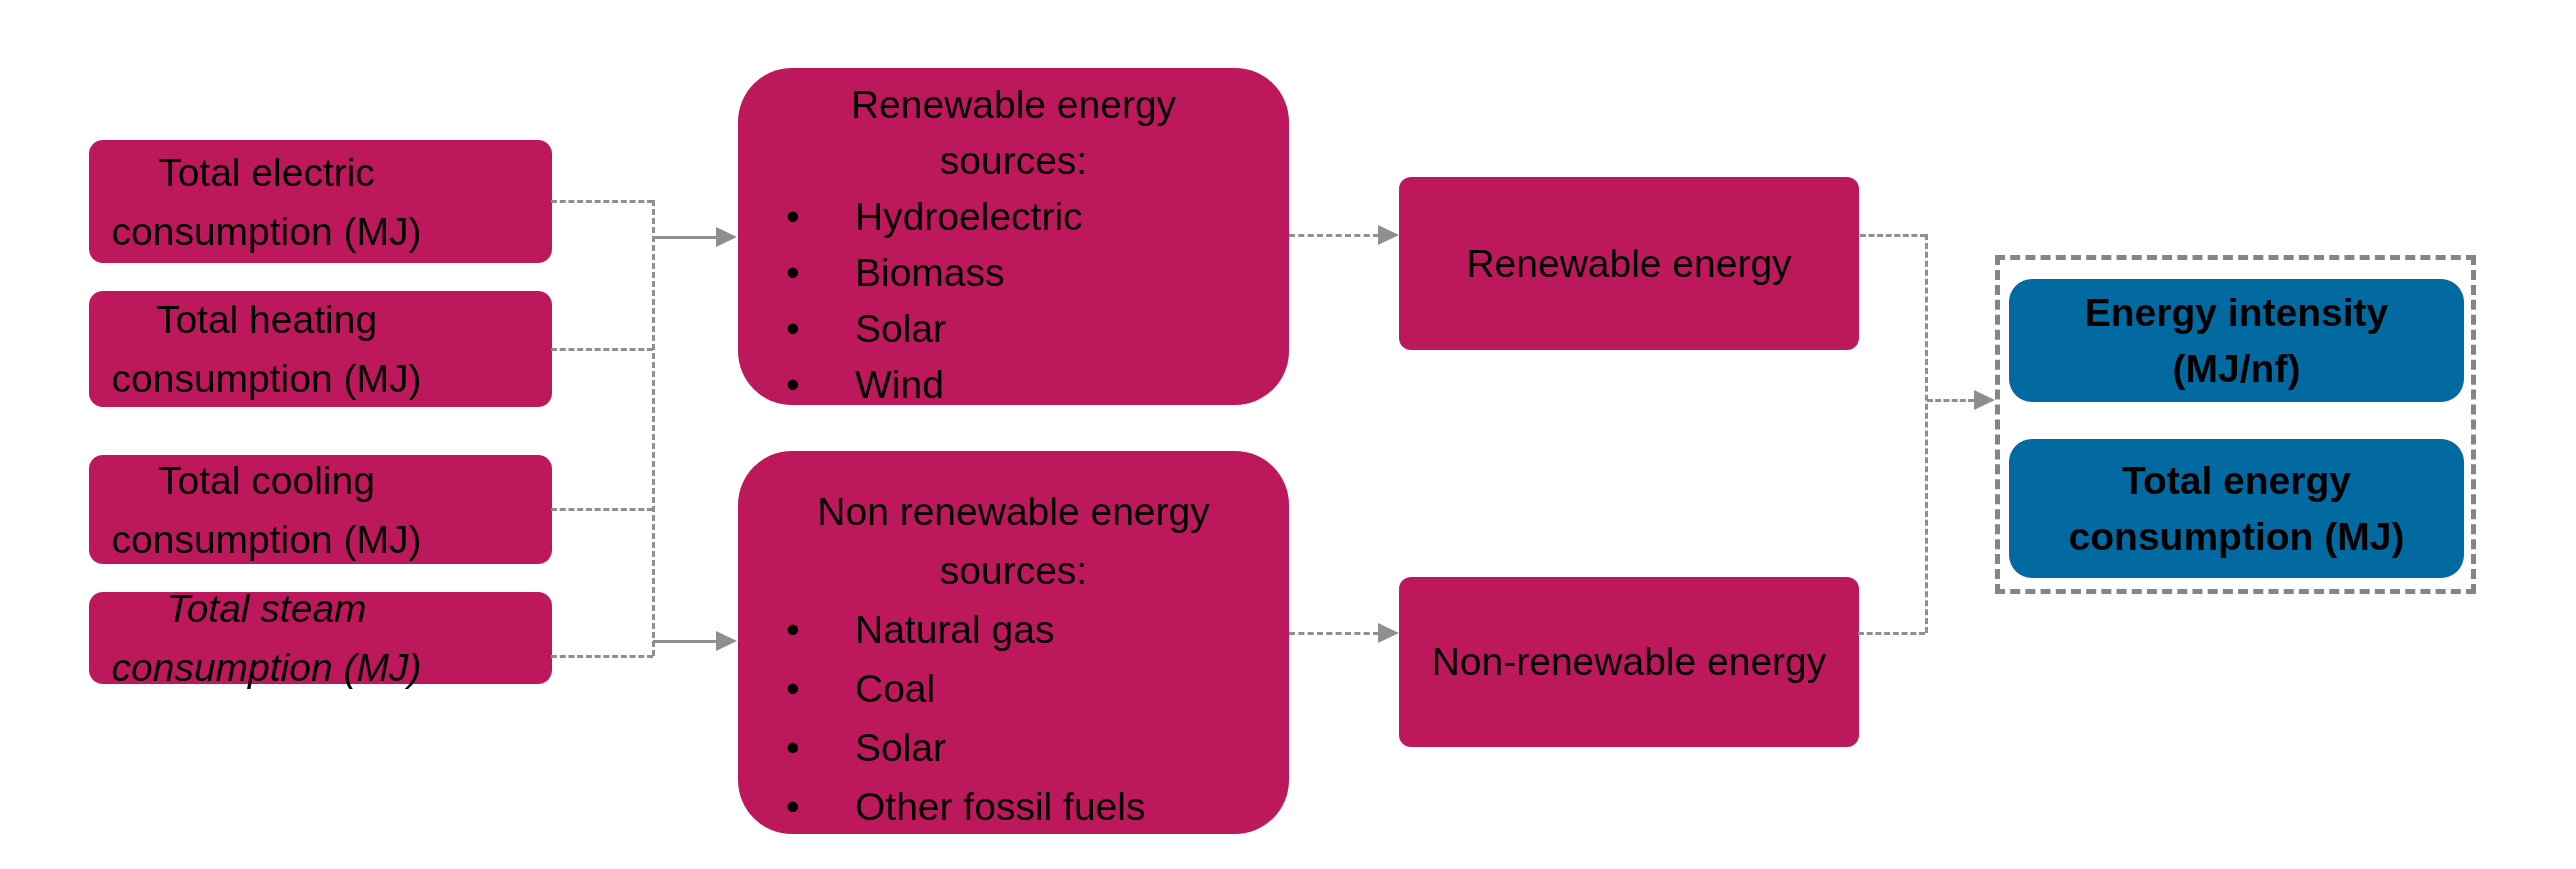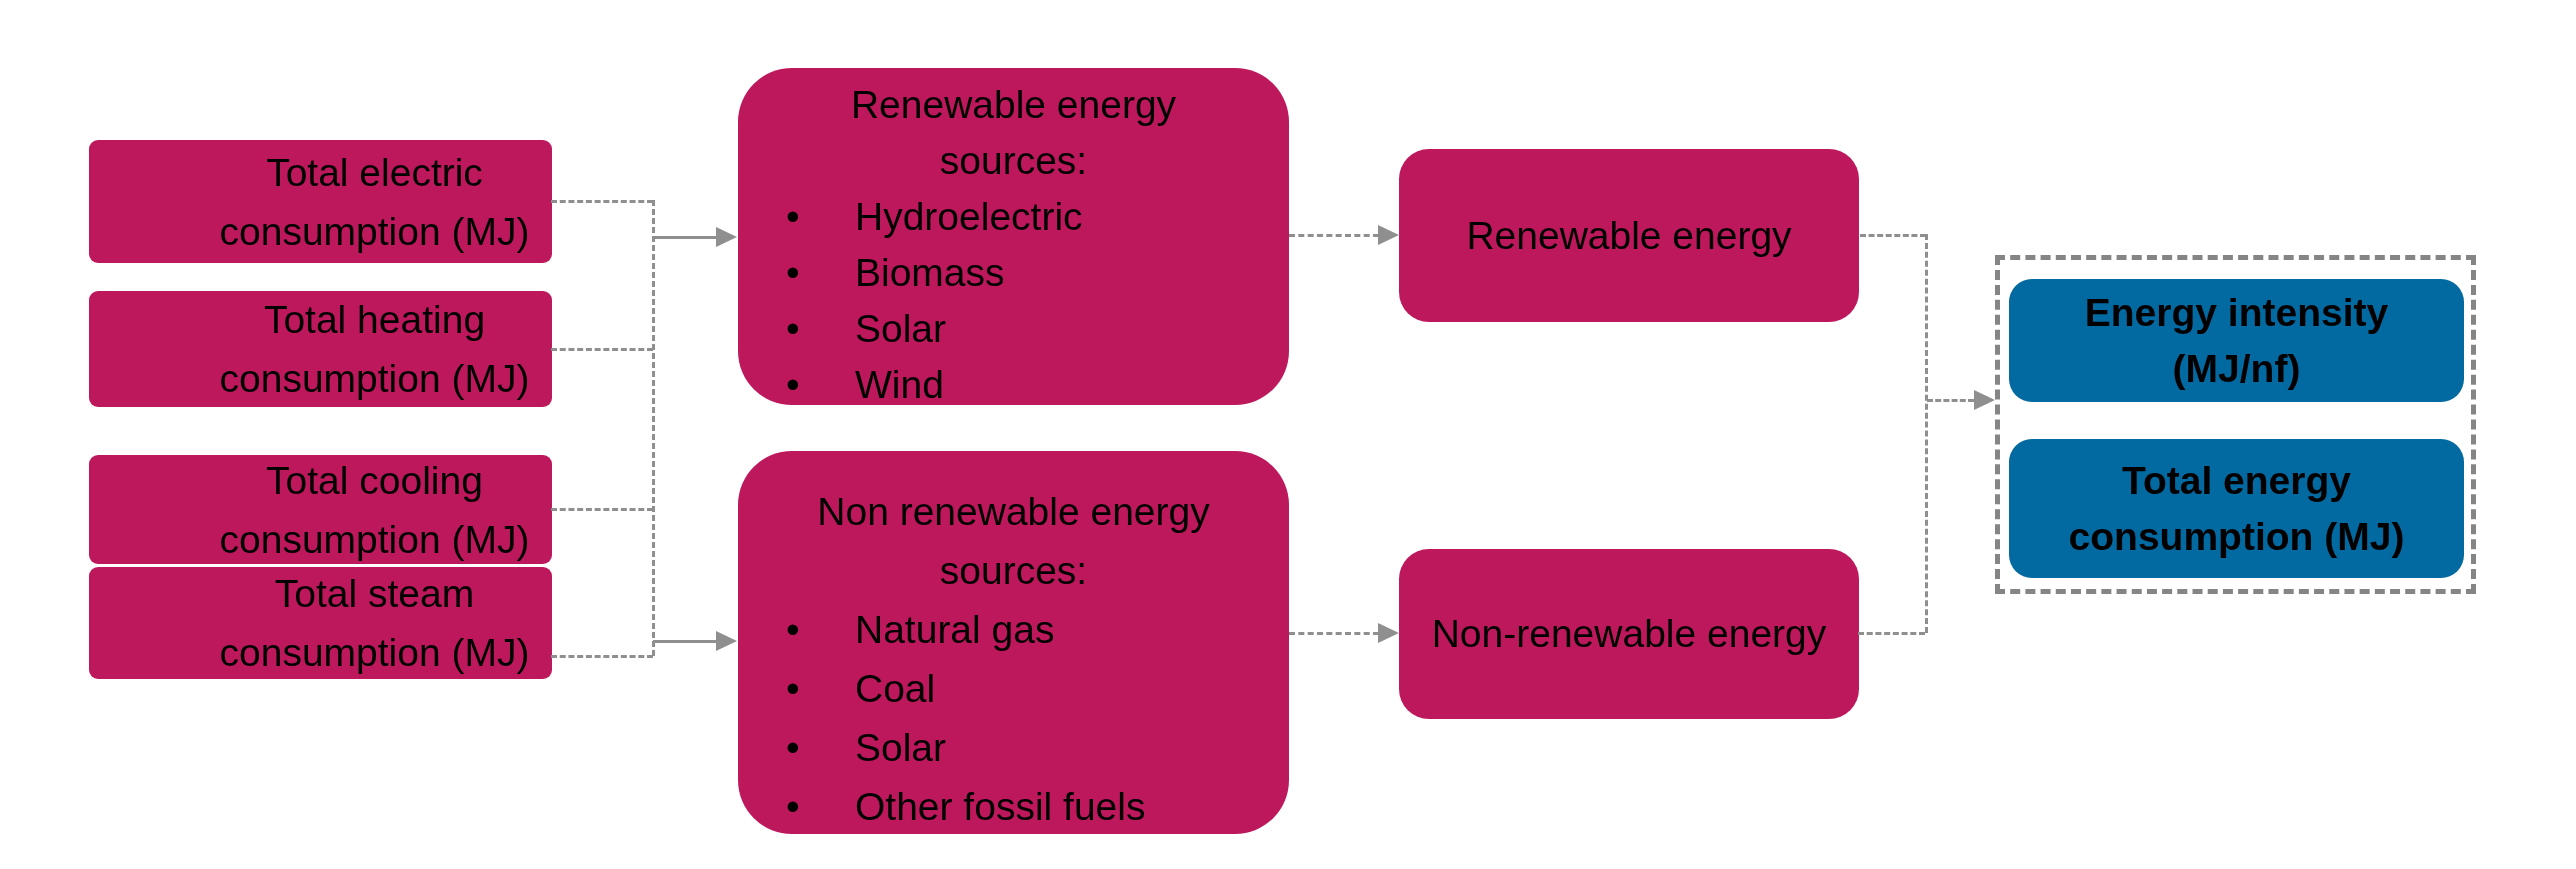--- a/index.html
+++ b/index.html
@@ -18,24 +18,24 @@
   
   .node {
     position: absolute;
     background: #be185d;
     box-sizing: border-box;
   }
   .input-box {
     width: 463px;
     height: 120px;
     left: 89px;
-    border-radius: 9px;
+    border-radius: 14px;
     display: flex;
     align-items: center;
-    justify-content: flex-end;
+    justify-content: flex-start;
     text-align: center;
     font-size: 39px;
     line-height: 59px;
   }
   .input-box .lbl { max-width: 355px; }
 
   .src-box {
     left: 738px;
     width: 551px;
     border-radius: 54px;
@@ -54,26 +54,27 @@
   }
   .src-item { display: flex; }
   .src-item .bullet {
     width: 69px;
     flex: 0 0 69px;
   }
 
   .energy-box {
     left: 1399px;
     width: 460px;
-    border-radius: 30px;
+    border-radius: 12px;
     display: flex;
     align-items: center;
     justify-content: center;
     text-align: center;
     font-size: 39px;
+    margin-top: 28px;
   }
 
   .group-box {
     position: absolute;
     left: 1995px;
     top: 255px;
     width: 481px;
     height: 339px;
     border: 5.4px dashed #858585;
     box-sizing: border-box;
@@ -128,21 +129,21 @@
 
   <div class="node input-box" style="top:140px; height:123px;">
     <span class="lbl">Total electric consumption (MJ)</span>
   </div>
   <div class="node input-box" style="top:291px; height:116px;">
     <span class="lbl">Total heating consumption (MJ)</span>
   </div>
   <div class="node input-box" style="top:455px; height:109px;">
     <span class="lbl">Total cooling consumption (MJ)</span>
   </div>
-  <div class="node input-box" style="top:567px; height:112px;">
+  <div class="node input-box" style="top:592px; height:92px;font-style:italic;">
     <span class="lbl">Total steam consumption (MJ)</span>
   </div>
 
   <div class="hline-dashed" style="left:551px; top:200px; width:102px;"></div>
   <div class="hline-dashed" style="left:551px; top:348px; width:102px;"></div>
   <div class="hline-dashed" style="left:551px; top:508px; width:102px;"></div>
   <div class="hline-dashed" style="left:551px; top:655px; width:102px;"></div>
 
   <div class="vline-dashed" style="left:652px; top:200px; height:456px;"></div>
 

